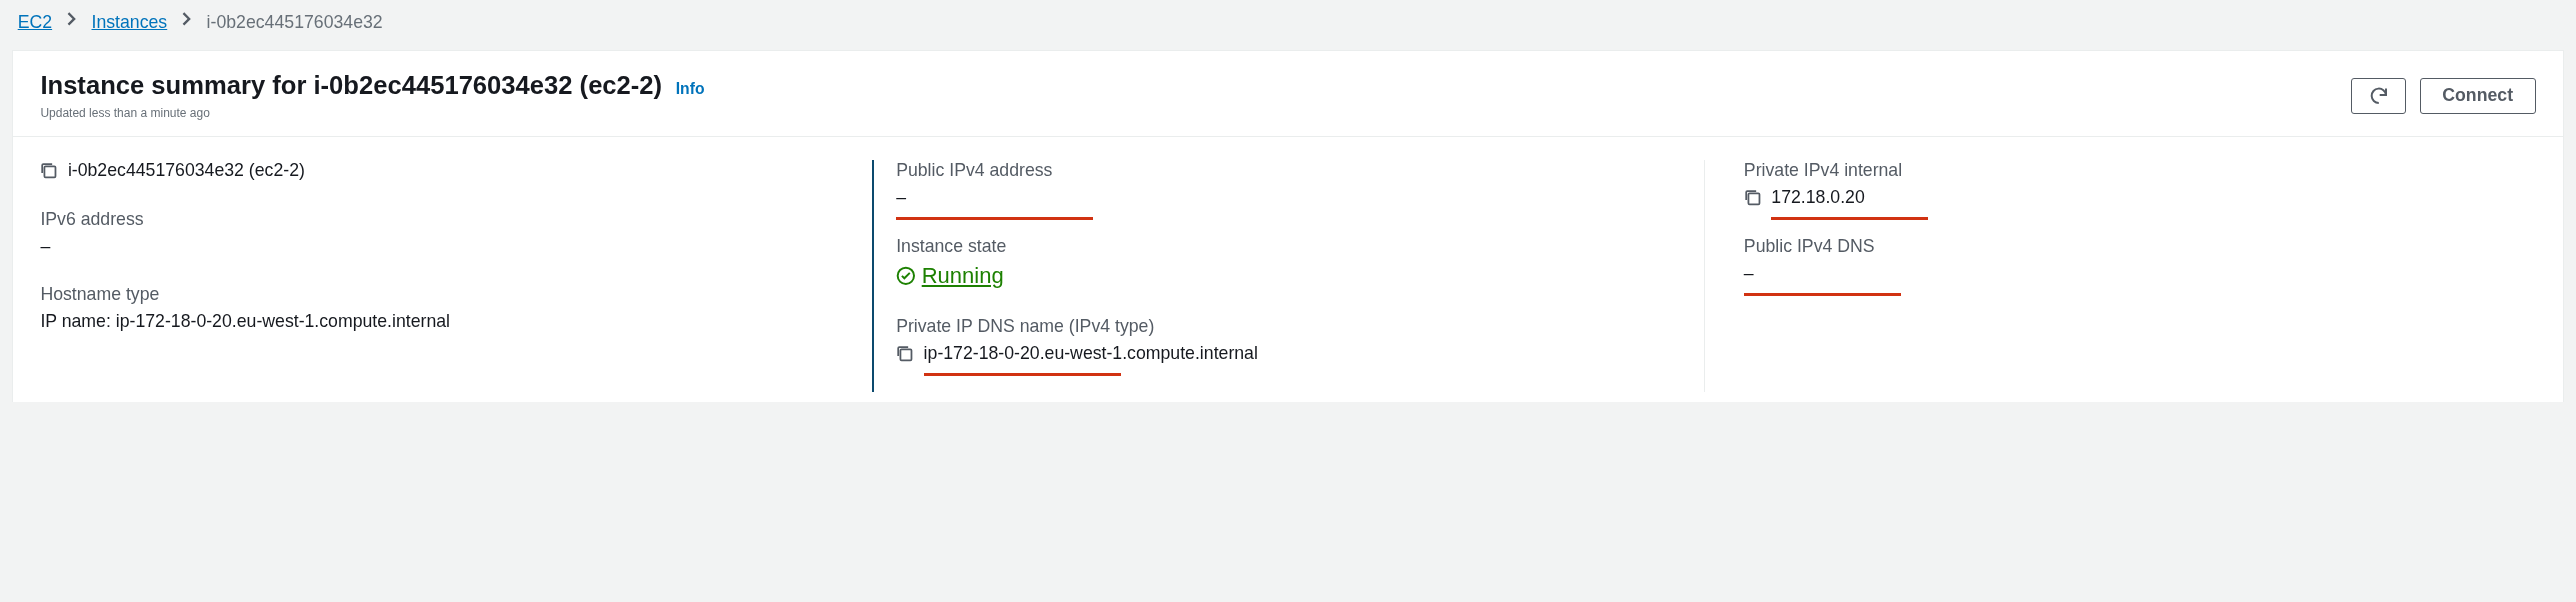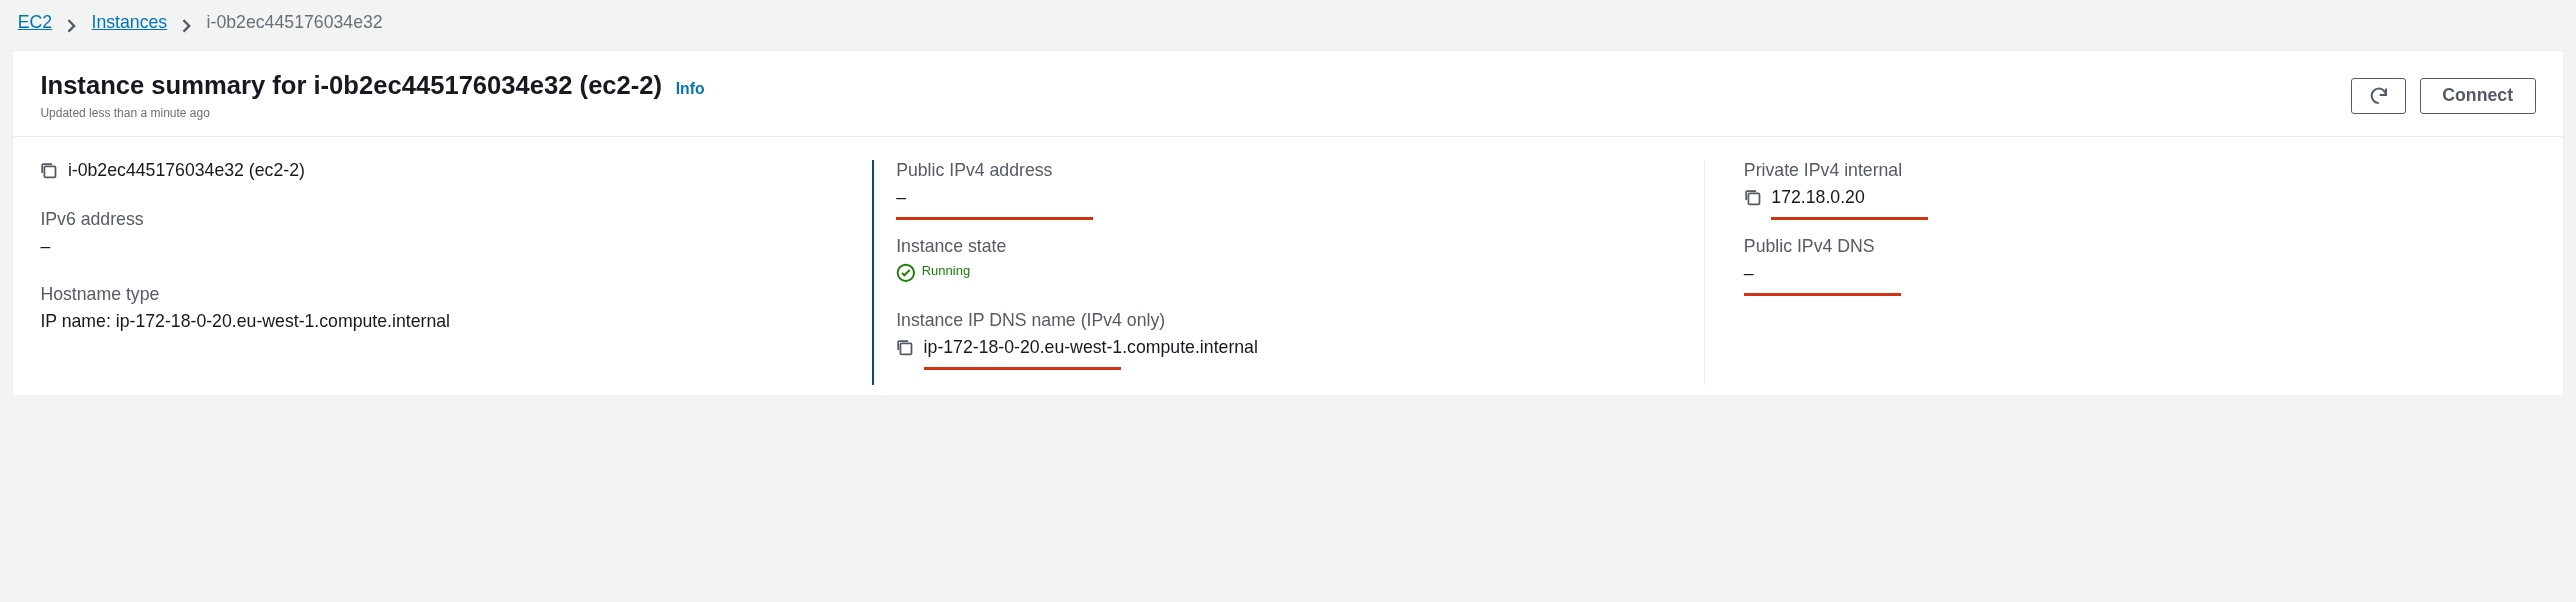--- a/index.html
+++ b/index.html
@@ -6,21 +6,21 @@
   body {
     font-family: "Amazon Ember", "Helvetica Neue", Arial, sans-serif;
     background: #f2f3f3;
     color: #16191f;
     font-size: 13.8px;
     width: 2576px;
   }
   .breadcrumb-bar {
     padding: 11.8px 17.7px 17.7px 17.7px;
     display: flex;
-    align-items: flex-end;
+    align-items: flex-start;
     gap: 13.8px;
     font-size: 17.7px;
   }
   .breadcrumb-link {
     color: #0073bb;
     text-decoration: underline;
     cursor: pointer;
   }
   .breadcrumb-current {
     color: #687078;
@@ -119,22 +119,24 @@
     font-weight: 400;
   }
   .copy-icon {
     cursor: pointer;
     display: inline-flex;
     color: #545b64;
   }
   .status-running {
     color: #1d8102;
     display: flex;
+    align-items: center;
     gap: 5.9px;
-    font-size: 13px;
+    font-size: 22px;
+    text-decoration: underline;
   }
   .check-circle {
     display: inline-flex;
   }
   .underline-red {
     display: inline-block;
     position: relative;
   }
   .underline-red::after {
     content: "";
@@ -232,21 +234,21 @@
             <svg width="19.7" height="19.7" viewBox="0 0 20 20">
                 <circle cx="10" cy="10" r="8.3" stroke="#1d8102" stroke-width="2" fill="none"></circle>
                 <path d="M6 10l2.5 2.5L14 7" stroke="#1d8102" stroke-width="2" fill="none"></path>
               </svg>
           </span>
           <span>Running</span>
         </div>
       </div>
 
       <div class="field">
-        <div class="field-label">Instance IP DNS name (IPv4 only)</div>
+        <div class="field-label">Private IP DNS name (IPv4 type)</div>
         <div class="field-value">
           <span class="copy-icon">
             <svg width="17.7" height="17.7" viewBox="0 0 16 16">
                 <rect x="4" y="4" width="10" height="10" rx="1" stroke="#545b64" stroke-width="1.6" fill="none"></rect>
                 <path d="M2 10V3a1 1 0 0 1 1-1h8" stroke="#545b64" stroke-width="1.6" fill="none"></path>
               </svg>
           </span>
           <span class="underline-red">ip-172-18-0-20.eu-west-1.compute.internal</span>
         </div>
       </div>

